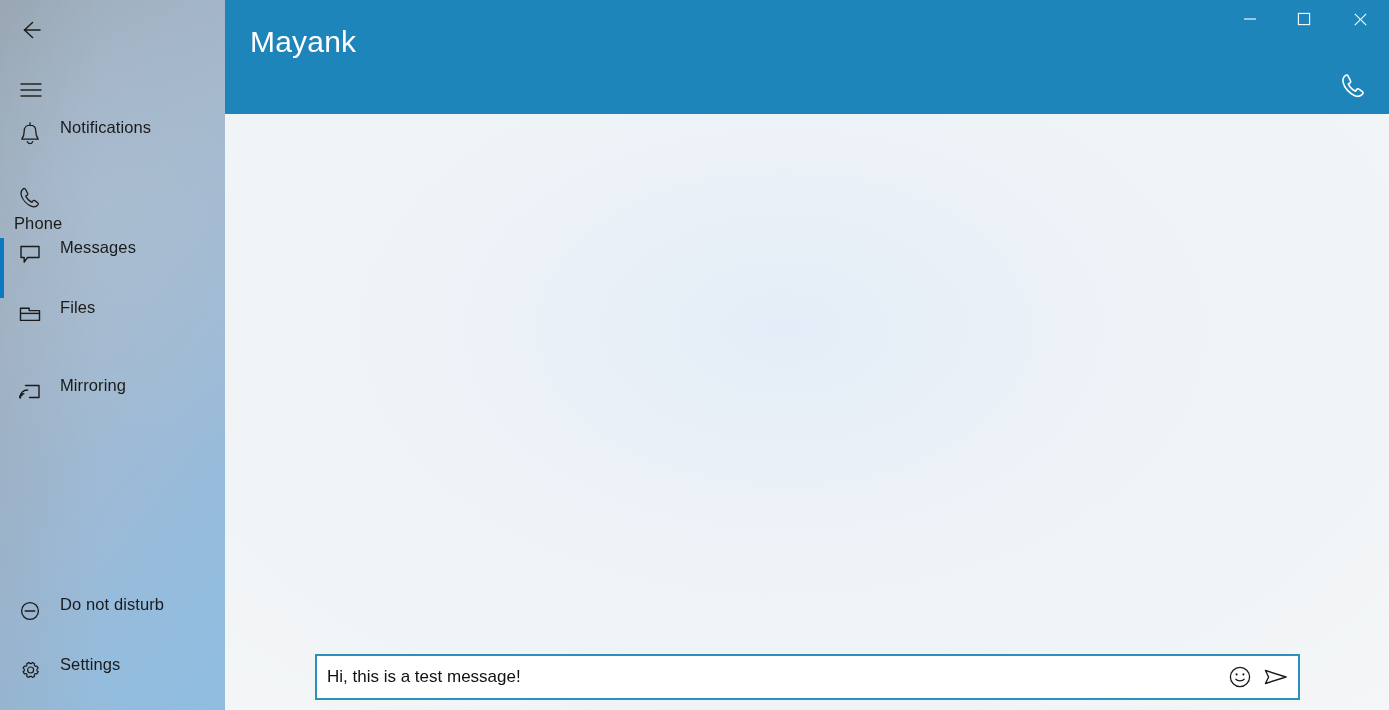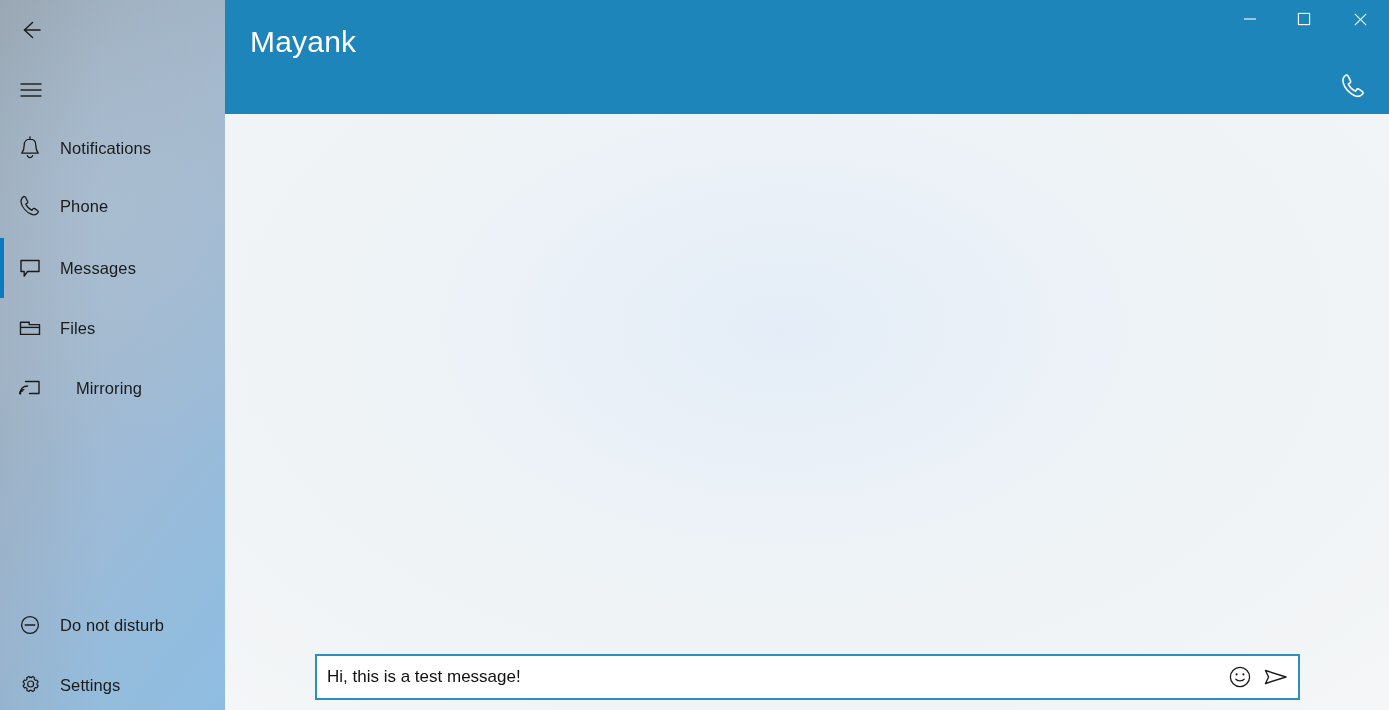--- a/index.html
+++ b/index.html
@@ -40,21 +40,21 @@
     display: flex; align-items: center; justify-content: center;
     cursor: pointer;
     z-index: 3;
   }
   #back-btn { top: 11px; }
   #menu-btn { top: 71px; }
 
   .nav-item {
     position: absolute;
     left: 0; width: 261px; height: 60px;
-    display: flex; align-items: center;
+    display: flex; 
     cursor: pointer;
     z-index: 3;
   }
   .nav-ico {
     width: 32px; height: 32px;
     margin-left: 14px;
     display: flex; align-items: center; justify-content: center;
     flex: 0 0 32px;
   }
   .nav-label {
@@ -182,21 +182,21 @@
       <span class="nav-ico">
         <svg width="24" height="26" viewBox="0 0 24 26">
           <path d="M12 4.2 C8.2 4.2 6.2 6.8 6.2 10.2 C6.2 14 5.2 16.4 3.8 18.2 L20.2 18.2 C18.8 16.4 17.8 14 17.8 10.2 C17.8 6.8 15.8 4.2 12 4.2 Z" fill="none" stroke="#1b1b1b" stroke-width="1.3" stroke-linejoin="round"></path>
           <line x1="12" y1="1.8" x2="12" y2="4.2" stroke="#1b1b1b" stroke-width="1.3" stroke-linecap="round"></line>
           <path d="M9.4 20.7 C9.9 22 10.8 22.7 12 22.7 C13.2 22.7 14.1 22 14.6 20.7" fill="none" stroke="#1b1b1b" stroke-width="1.3" stroke-linecap="round"></path>
         </svg>
       </span>
       <span class="nav-label">Notifications</span>
     </div>
 
-    <div class="nav-item" style="top:176px;">
+    <div class="nav-item" style="top:182px;flex-direction:column;">
       <span class="nav-ico">
         <svg width="26" height="26" viewBox="0 0 26 26">
           <path d="M6.6 3.6 C4.6 5 3.6 7.2 4.2 9.8 C5.2 14.3 9.4 19.1 14.2 21.2 C16.8 22.3 19.3 21.7 20.9 19.8 C21.5 19.1 21.4 18.2 20.7 17.7 L17.8 15.6 C17.1 15.1 16.2 15.3 15.8 16 L15 17.3 C12.4 16.2 9.9 13.7 8.7 11.1 L10.1 10.3 C10.8 9.9 11 9 10.5 8.3 L8.5 4.3 C8.1 3.6 7.2 3.2 6.6 3.6 Z" fill="none" stroke="#1b1b1b" stroke-width="1.3" stroke-linejoin="round"></path>
         </svg>
       </span>
       <span class="nav-label">Phone</span>
     </div>
 
     <div class="nav-item" style="top:238px;">
       <span class="nav-ico">
@@ -210,21 +210,21 @@
     <div class="nav-item" style="top:298px;">
       <span class="nav-ico">
         <svg width="26" height="24" viewBox="0 0 26 24">
           <path d="M3.5 6.2 L3.5 18.4 L22.5 18.4 L22.5 8.6 L12.2 8.6 L12.2 6.2 Z" fill="none" stroke="#1b1b1b" stroke-width="1.4" stroke-linejoin="round"></path>
           <line x1="3.5" y1="11.4" x2="22.5" y2="11.4" stroke="#1b1b1b" stroke-width="1.4"></line>
         </svg>
       </span>
       <span class="nav-label">Files</span>
     </div>
 
-    <div class="nav-item" style="top:358px;gap:16px;">
+    <div class="nav-item" style="top:376px;">
       <span class="nav-ico">
         <svg width="28" height="24" viewBox="0 0 28 24">
           <path d="M9.5 5.5 L23 5.5 L23 17.5 L13.5 17.5" fill="none" stroke="#1b1b1b" stroke-width="1.4" stroke-linejoin="round" stroke-linecap="round"></path>
           <path d="M4 17.6 C4 15.4 5.6 13.8 7.8 13.8" fill="none" stroke="#1b1b1b" stroke-width="1.4" stroke-linecap="round"></path>
           <path d="M4 17.6 C4 16.4 4.9 15.4 6.1 15.4" fill="none" stroke="#1b1b1b" stroke-width="1.4" stroke-linecap="round"></path>
           <path d="M4 17.6 C4 12.6 7.4 10 11.6 10" fill="none" stroke="#1b1b1b" stroke-width="1.4" stroke-linecap="round"></path>
           <circle cx="4.4" cy="17.6" r="0.9" fill="#1b1b1b"></circle>
         </svg>
       </span>
       <span class="nav-label">Mirroring</span>

